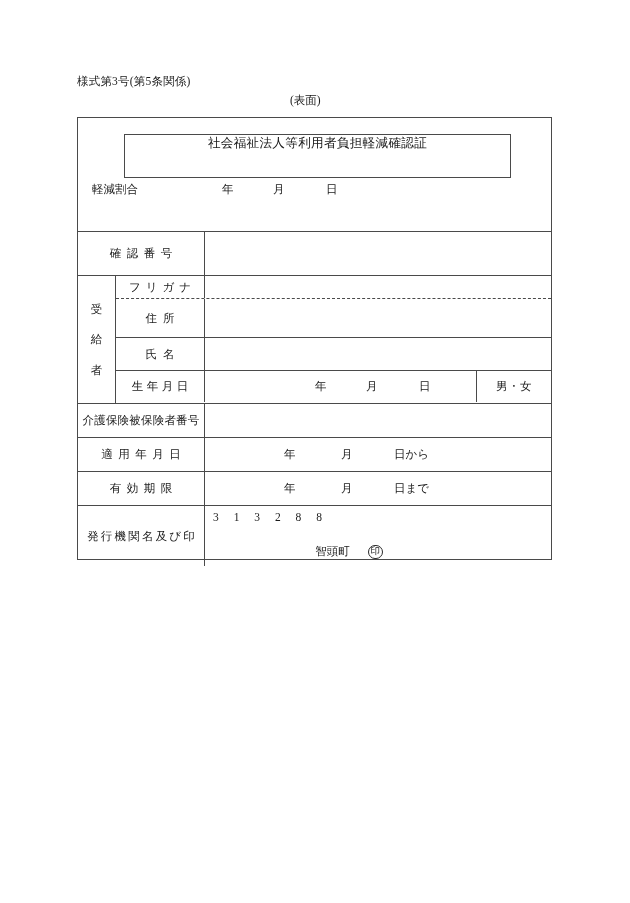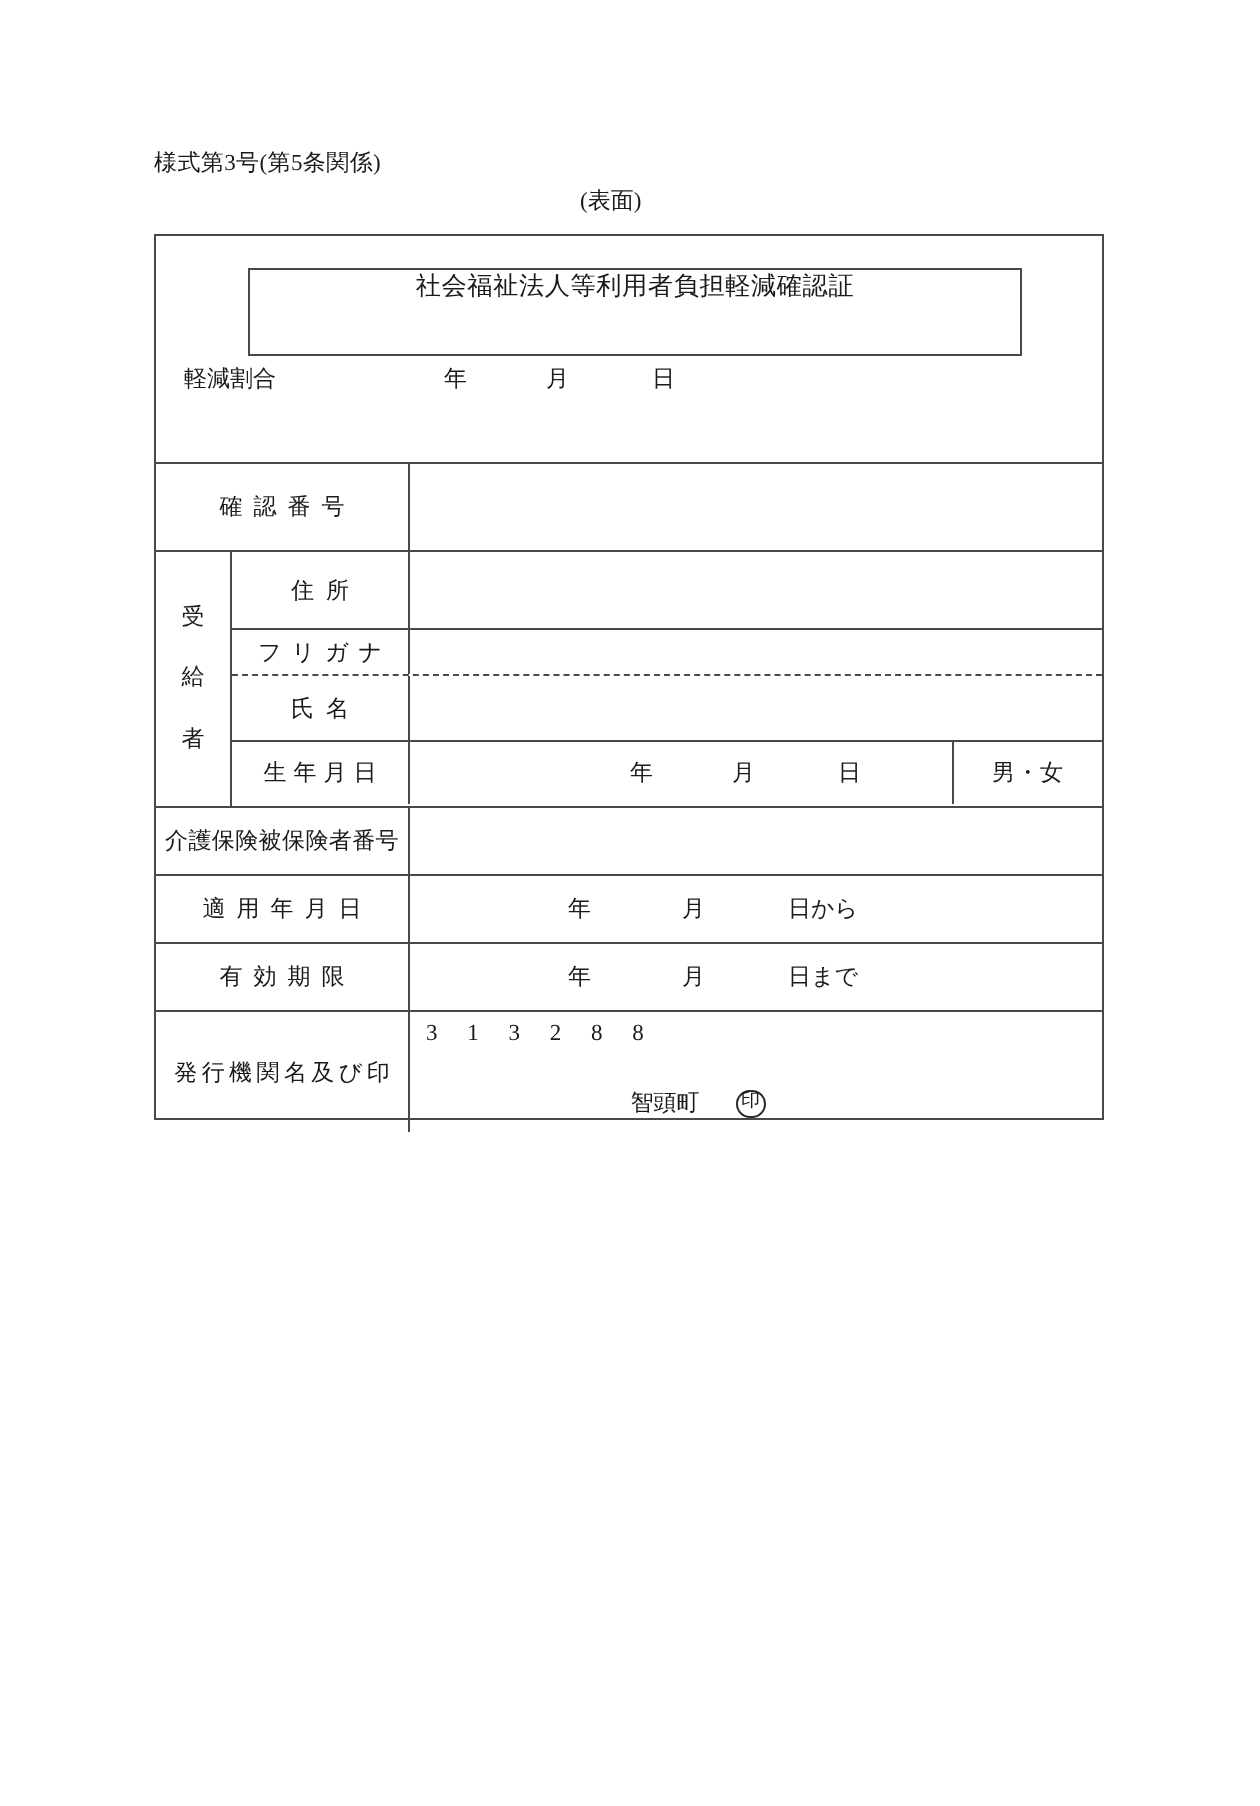--- a/index.html
+++ b/index.html
@@ -294,27 +294,27 @@
       </div>
 
       <div class="recipient" style="height:128px">
         <div class="vert-label">
           <span>受</span>
           <span>給</span>
           <span>者</span>
         </div>
         <div class="recipient-rows">
 
+          <div class="sub-row dotted" style="height:23px">
+            <div class="sub-lbl spread-kana">フリガナ</div>
+            <div class="sub-val"></div>
+          </div>
+
           <div class="sub-row" style="height:39px">
             <div class="sub-lbl spread">住所</div>
-            <div class="sub-val"></div>
-          </div>
-
-          <div class="sub-row dotted" style="height:23px">
-            <div class="sub-lbl spread-kana">フリガナ</div>
             <div class="sub-val"></div>
           </div>
 
           <div class="sub-row" style="height:33px">
             <div class="sub-lbl spread">氏名</div>
             <div class="sub-val"></div>
           </div>
 
           <div class="sub-row" style="height:31px">
             <div class="sub-lbl spread-dob">生年月日</div>

